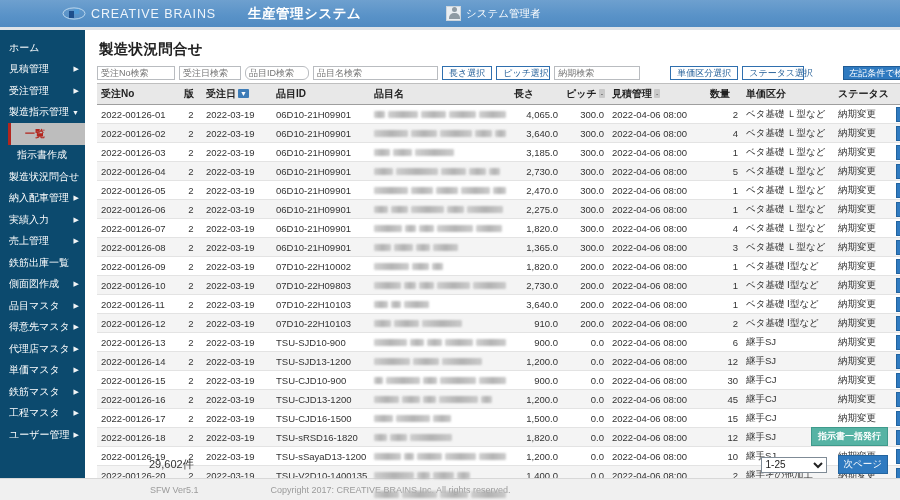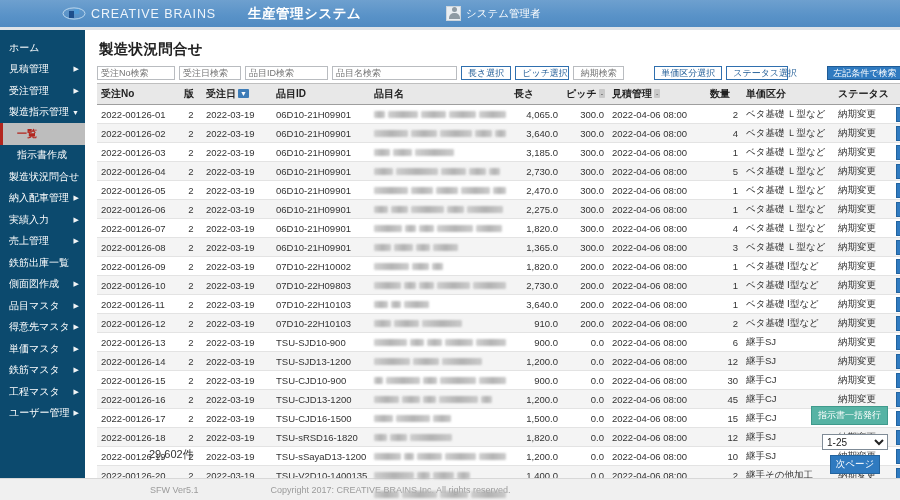--- a/index.html
+++ b/index.html
@@ -63,42 +63,42 @@
   }
   .nav-item {
     height: 21.5px; display: flex; align-items: center;
     padding: 0 6px 0 9px; font-size: 10px; color: #fff;
     position: relative; cursor: pointer; white-space: nowrap;
   }
   .nav-item .caret-r { margin-left: auto; font-size: 7px; opacity: .95; }
   .nav-item .caret-d { margin-left: auto; font-size: 7px; opacity: .95; }
   .nav-item.sub { padding-left: 17px; font-size: 10px; }
   .nav-item.active {
-    background: #bdbdbd; color: #b3261e; font-weight: bold;
+    background: #bdbdbd; color: #b3261e; font-weight: bold; margin-left: 8px;
   }
   .nav-item.active::before {
     content: ""; position: absolute; left: 0; top: 0; bottom: 0; width: 3px; background: #b3261e;
   }
 
   
   .content { flex: 1 1 auto; background: #ffffff; padding: 8px 10px 0 12px; min-width: 0; display: flex; flex-direction: column; }
   .page-title { font-size: 14.5px; font-weight: bold; color: #222; margin: 2px 0 7px 2px; letter-spacing: .3px; }
 
   
   .filters { display: flex; align-items: center; gap: 4px; margin-bottom: 3px; }
   .ipt {
     height: 14px; border: 1px solid #b9bcc0; background: #fff;
     font-size: 9px; color: #9aa0a6; padding: 0 3px; line-height: 12px;
     font-family: "Liberation Sans", sans-serif;
   }
   .ipt.order-no { width: 78px; }
   .ipt.order-date { width: 62px; }
-  .ipt.item-id { width: 83px; }
+  .ipt.item-id { width: 64px; border-radius: 6px; }
   .ipt.item-name { width: 156px; }
-  .ipt.deliv { width: 51px; text-align: center; }
+  .ipt.deliv { width: 86px; }
   .btn-out {
     height: 14px; border: 1px solid #2f6fae; background: #fff; color: #1f5b95;
     font-size: 9px; padding: 0 6px; line-height: 12px; cursor: pointer; white-space: nowrap;
     font-family: "Liberation Sans", sans-serif;
   }
   .btn-out.len { width: 54px; }
   .btn-out.pitch { width: 54px; }
   .btn-out.unitcat { width: 103px; margin-left: 26px; }
   .btn-out.status { width: 62px; }
   .btn-solid {
@@ -144,33 +144,33 @@
     display: block; height: 7px; border-radius: 1px;
     background: linear-gradient(90deg,#c9c9c9,#a8a8a8,#c4c4c4);
     filter: blur(1.1px); opacity: .85;
   }
 
   
   .pager {
     display: flex; align-items: center; padding: 7px 2px 4px 2px;
   }
   .total-count { font-size: 11px; color: #333; margin-left: 50px; }
-  .pager-right { margin-left: auto; display: flex; align-items: center; gap: 5px; flex-direction: column; }
+  .pager-right { margin-left: auto; display: flex; align-items: center; gap: 11px; }
   select.page-sel {
     width: 66px; height: 16px; font-size: 10px; border: 1px solid #7f8b96;
     background: #fff; color: #222; font-family: "Liberation Sans", sans-serif;
   }
   .btn-next {
     background: #2f7ac0; border: 1px solid #23649f; color: #fff; font-size: 9.5px;
     padding: 2px 5px; cursor: pointer; font-family: "Liberation Sans", sans-serif;
   }
   .bulk-row { display: flex; padding: 0 2px 2px 0; }
   .btn-bulk {
     margin-left: auto; background: #56b3a4; border: 1px solid #3f9a8c; color: #fff;
-    font-size: 9px; padding: 2px 6px; cursor: pointer; font-family: "Liberation Sans", sans-serif;
+    font-size: 9px; padding: 2px 6px; cursor: pointer; font-family: "Liberation Sans", sans-serif; font-weight: bold;
   }
 
   
   .footer {
     flex: 0 0 22px; background: #f0f0f0; border-top: 1px solid #d8d8d8;
     display: flex; align-items: center; font-size: 9px; color: #9b9b9b;
   }
   .footer .ver { margin-left: 150px; }
   .footer .copy { margin-left: 72px; }
 </style>
@@ -248,20 +248,24 @@
         <div class="nav-item">
           <span>側面図作成</span>
           <span class="caret-r">▶</span>
         </div>
         <div class="nav-item">
           <span>品目マスタ</span>
           <span class="caret-r">▶</span>
         </div>
         <div class="nav-item">
           <span>得意先マスタ</span>
+          <span class="caret-r">▶</span>
+        </div>
+        <div class="nav-item">
+          <span>代理店マスタ</span>
           <span class="caret-r">▶</span>
         </div>
         <div class="nav-item">
           <span>単価マスタ</span>
           <span class="caret-r">▶</span>
         </div>
         <div class="nav-item">
           <span>鉄筋マスタ</span>
           <span class="caret-r">▶</span>
         </div>

